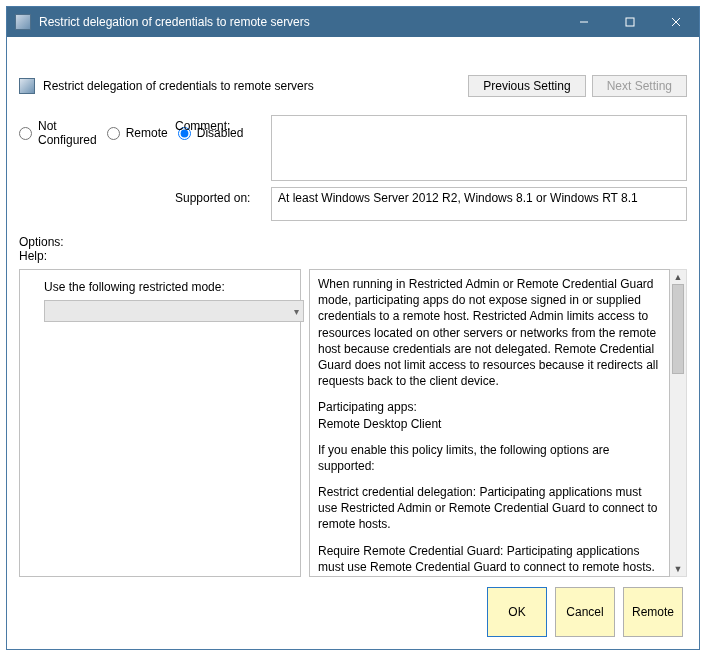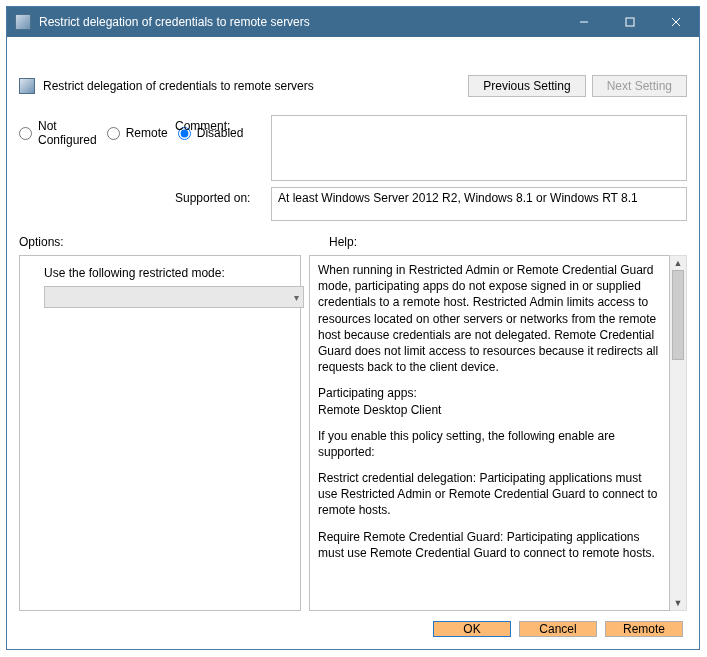--- a/index.html
+++ b/index.html
@@ -79,21 +79,21 @@
     width:100%; height:66px;
     border:1px solid #c0c0c0; background:#fff;
     resize:none; font:inherit; padding:2px;
   }
   .supported-box {
     width:100%; height:34px;
     border:1px solid #c0c0c0; background:#fff;
     padding:3px 6px; font-size:12px; overflow:auto;
   }
 
-  .section-labels { display:flex; margin-top:14px; }
+  .section-labels { display:flex; margin-top:14px;flex-direction:column; }
   .section-labels .opt { width: 310px; }
   .panels { display:flex; gap:8px; margin-top:6px; flex:1; min-height:0; }
   .options-panel, .help-panel {
     border:1px solid #c0c0c0;
     background:#fff;
   }
   .options-panel { width: 282px; padding:10px 24px; }
   .help-wrap { flex:1; display:flex; }
   .help-panel {
     flex:1;
@@ -125,23 +125,23 @@
   .options-panel .select::after { content:"▾"; font-size:10px; }
 
   .button-row {
     display:flex; justify-content:flex-end; gap:8px;
     padding:10px 4px 2px 4px;
     border-top: none;
   }
   .btn {
     font:inherit;
     border:1px solid #b0b0b0;
-    background:#fdba74;
-    padding:0 0;
-    width:78px;
+    background:#fef9c3;
+    padding:17px 0;
+    width:60px;
   }
   .btn.primary { border:1px solid #2677c9; }
 </style>
 </head>
 <body>
 
 <div class="window">
   <div class="titlebar">
     <div class="titlebar-icon"></div>
     <div class="titlebar-title">Restrict delegation of credentials to remote servers</div>
@@ -204,21 +204,21 @@
     <div class="panels">
       <div class="options-panel">
         <div>Use the following restricted mode:</div>
         <div class="select"></div>
       </div>
       <div class="help-wrap">
         <div class="help-panel">
           <p>When running in Restricted Admin or Remote Credential Guard mode, participating apps do not expose signed in or supplied credentials to a remote host. Restricted Admin limits access to resources located on other servers or networks from the remote host because credentials are not delegated. Remote Credential Guard does not limit access to resources because it redirects all requests back to the client device.</p>
           <p style="white-space:pre-line">Participating apps:
 Remote Desktop Client</p>
-          <p>If you enable this policy setting, the following enable are supported:</p>
+          <p>If you enable this policy limits, the following options are supported:</p>
           <p>Restrict credential delegation: Participating applications must use Restricted Admin or Remote Credential Guard to connect to remote hosts.</p>
           <p>Require Remote Credential Guard: Participating applications must use Remote Credential Guard to connect to remote hosts.</p>
         </div>
         <div class="vscroll">
           <div class="arrow">▲</div>
           <div class="thumb"></div>
           <div style="flex:1"></div>
           <div class="arrow">▼</div>
         </div>
       </div>

